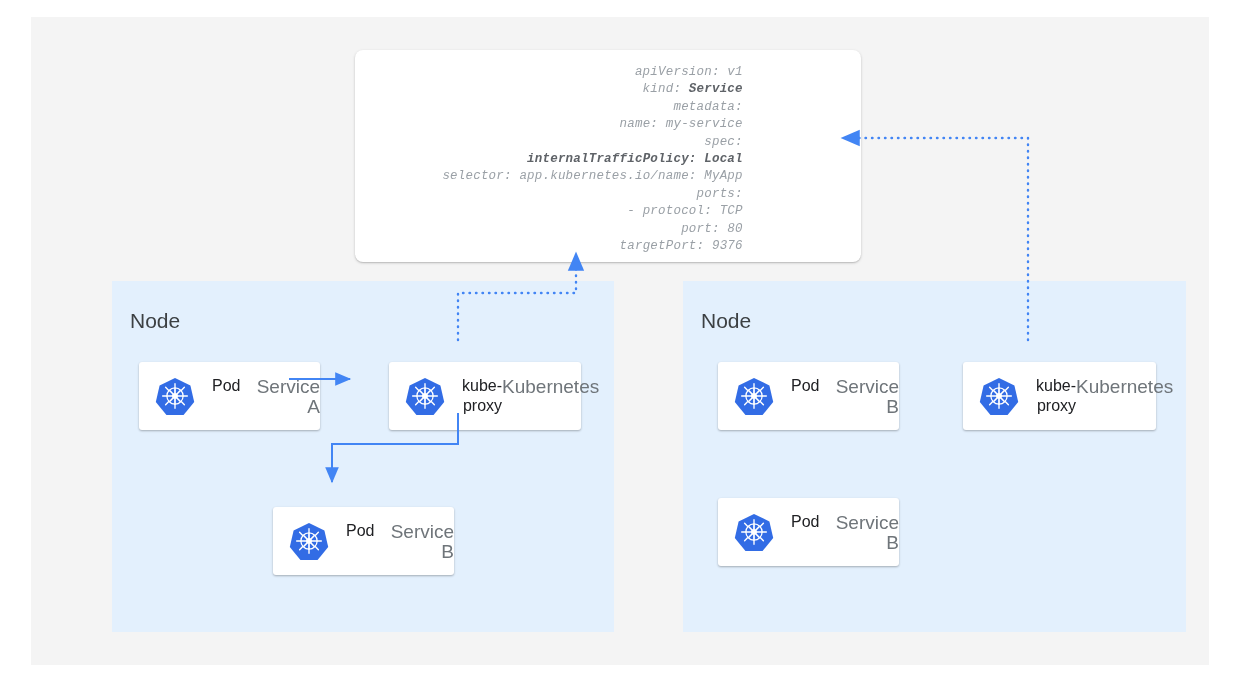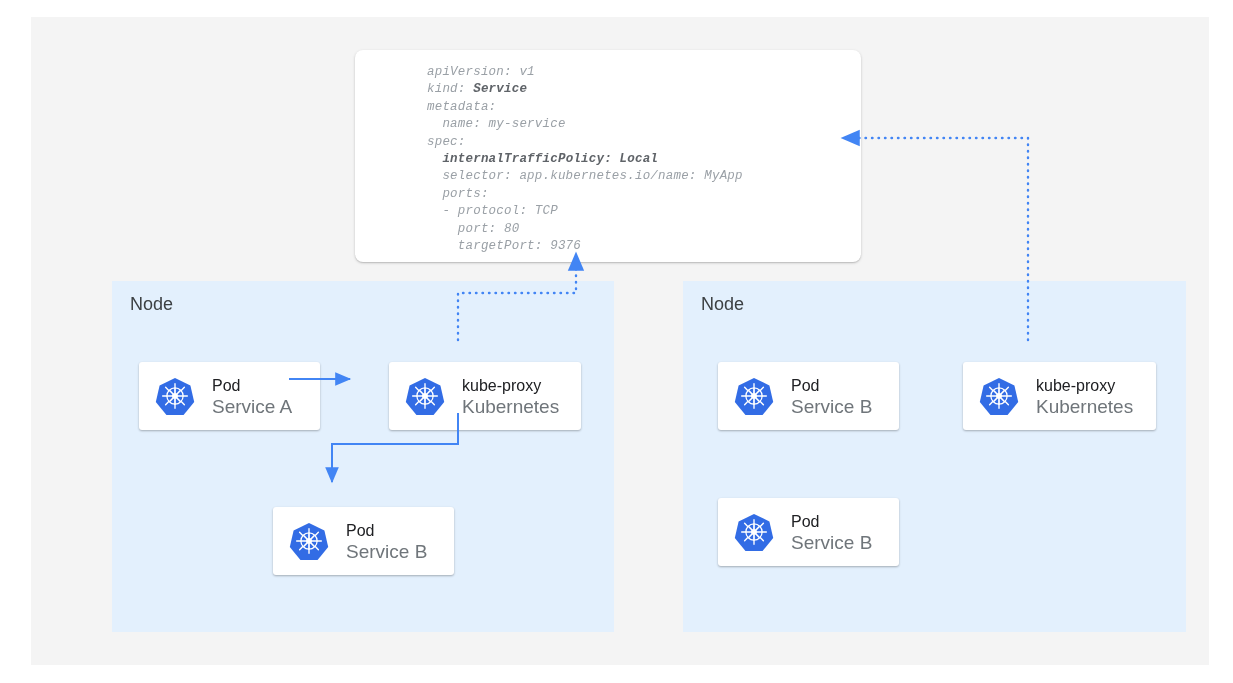--- a/index.html
+++ b/index.html
@@ -14,20 +14,21 @@
     overflow: hidden;
   }
 
   #canvas {
     position: absolute;
     left: 31px;
     top: 17px;
     width: 1178px;
     height: 648px;
     background: #f4f4f4;
+    text-align: right;
   }
 
   
   #yaml-card {
     position: absolute;
     left: 324px;
     top: 33px;
     width: 506px;
     height: 212px;
     background: #ffffff;
@@ -56,22 +57,22 @@
   .node-panel {
     position: absolute;
     background: #e3f0fd;
     box-sizing: border-box;
   }
   #node-left  { left: 81px;  top: 264px; width: 502px; height: 351px; }
   #node-right { left: 652px; top: 264px; width: 503px; height: 351px; }
   .node-label {
     position: absolute;
     left: 18px;
-    top: 13px;
-    font-size: 18px;
+    top: 28px;
+    font-size: 21px;
     color: #3c4043;
     font-family: "Liberation Sans", sans-serif;
   }
 
   
   .card {
     position: absolute;
     background: #ffffff;
     border-radius: 3px;
     box-shadow: 0 1px 2px rgba(0,0,0,0.20), 0 1px 3px rgba(0,0,0,0.10);
@@ -81,21 +82,21 @@
   }
   .card-icon {
     width: 42px;
     height: 42px;
     margin-left: 15px;
     flex: none;
   }
   .card-text {
     margin-left: 16px;
     display: flex;
-    flex-direction: column;
+    flex-direction: row;
     justify-content: center;
   }
   .card-title {
     font-size: 16px;
     color: #202124;
     line-height: 20px;
   }
   .card-sub {
     font-size: 19px;
     color: #6f757a;

